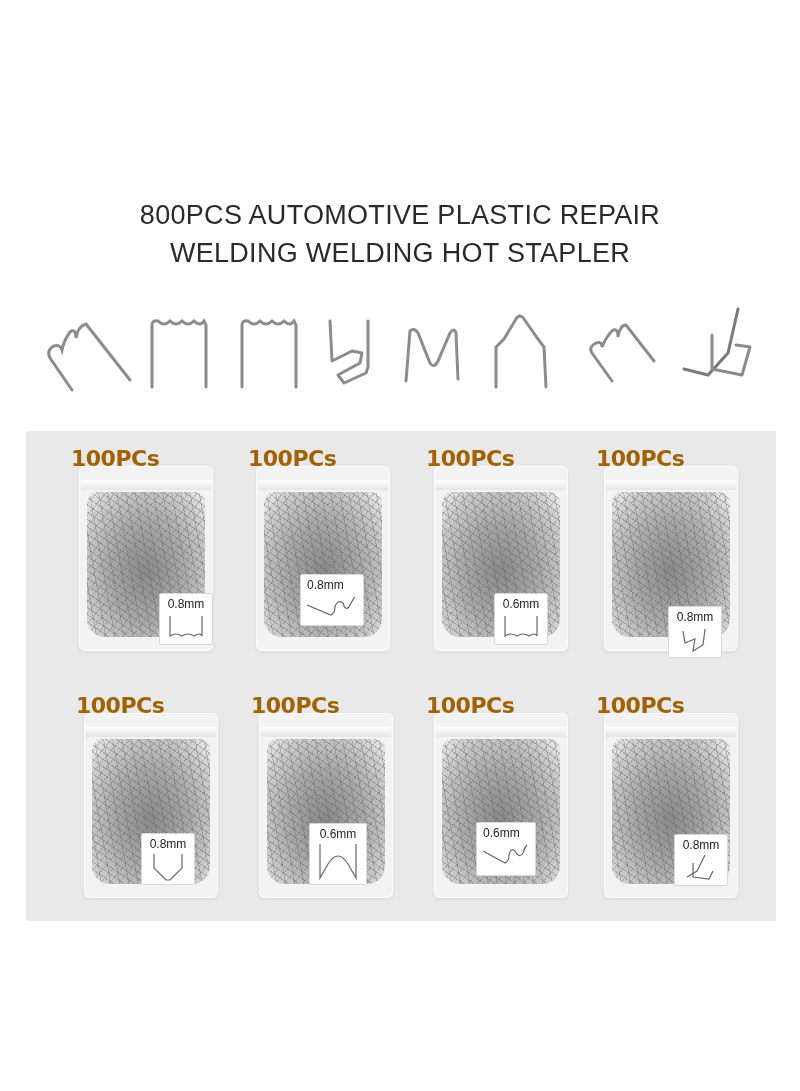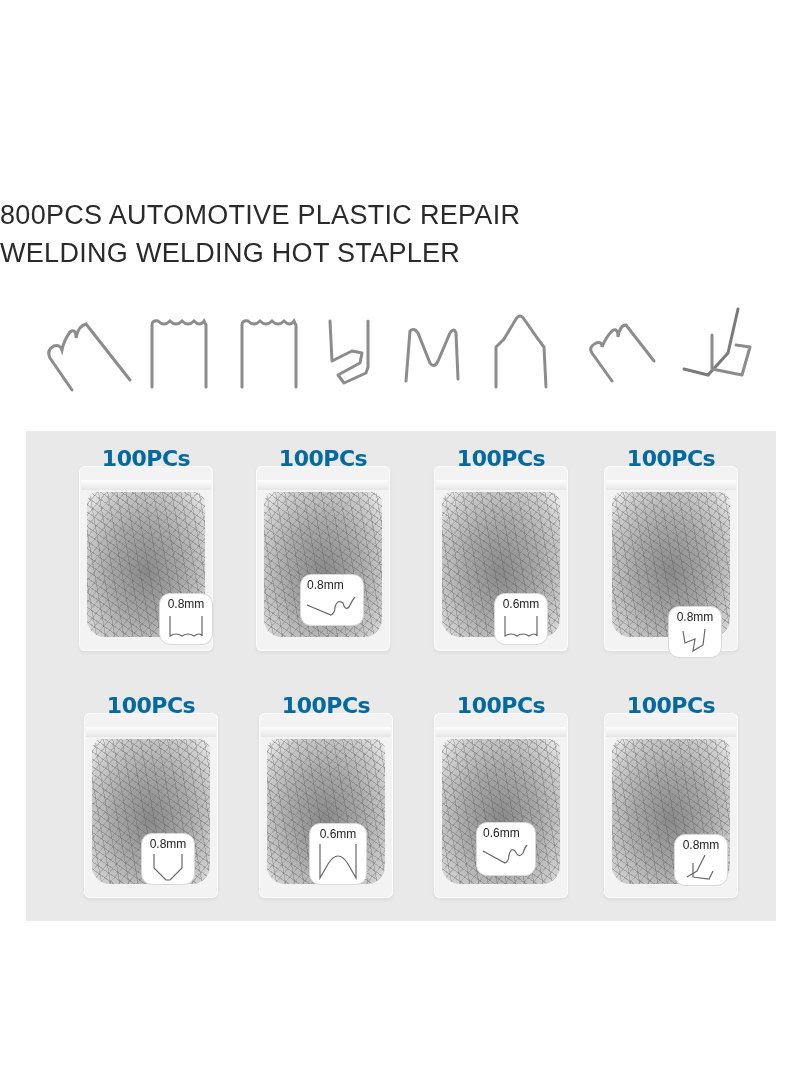--- a/index.html
+++ b/index.html
@@ -2,21 +2,21 @@
 <html><head>
   <meta charset="utf-8">
   <style>
     html, body { margin: 0; padding: 0; }
     body {
       width: 800px; height: 1091px; background: #ffffff; position: relative; overflow: hidden;
       font-family: "Liberation Sans", sans-serif;
     }
     .title {
       position: absolute; left: 0; width: 800px; top: 196px;
-      text-align: left; color: #2a2a2a; font-size: 27px; line-height: 38px;
+      text-align: center; color: #2a2a2a; font-size: 27px; line-height: 38px;
       letter-spacing: 0.3px; font-family: "Liberation Sans", "DejaVu Sans", sans-serif;
     }
     .staples-row { position: absolute; left: 0; top: 305px; width: 800px; height: 100px; }
     .staples-row svg { position: absolute; }
     .panel {
       position: absolute; left: 26px; top: 431px; width: 750px; height: 490px;
       background: #e9e9e9;
     }
     .bag {
       position: absolute; width: 150px; height: 205px;
@@ -34,27 +34,27 @@
     .bag-fill {
       position: absolute; left: 16px; right: 16px; top: 46px; bottom: 14px;
       border-radius: 10px 10px 18px 18px;
       background:
         repeating-linear-gradient(35deg, rgba(90,90,90,0.35) 0 1px, transparent 1px 6px),
         repeating-linear-gradient(-50deg, rgba(120,120,120,0.35) 0 1px, transparent 1px 7px),
         repeating-linear-gradient(80deg, rgba(70,70,70,0.25) 0 1px, transparent 1px 9px),
         radial-gradient(ellipse at 50% 55%, #8a8a8a 0%, #a9a9a9 45%, #cfcfcf 80%, rgba(230,230,230,0) 100%);
     }
     .bag-count {
-      position: absolute; left: 0; right: 0; top: 0; text-align: center;
-      color: #0369a1; font-size: 22px; font-weight: bold;
+      position: absolute; left: 0; right: 0; top: 0; text-align: left;
+      color: #a16207; font-size: 22px; font-weight: bold;
       font-family: "DejaVu Sans", sans-serif; letter-spacing: -0.5px;
     }
     .bag-label {
       position: absolute; width: 52px; height: 50px; background: #ffffff;
-      border: 1px solid #d8d8d8; border-radius: 11px;
+      border: 1px solid #d8d8d8; border-radius: 2px;
     }
     .bag-label .size {
       position: absolute; left: 0; right: 0; top: 3px; text-align: center;
       color: #222; font-size: 12px; font-family: "Liberation Sans", sans-serif;
     }
     .bag-label svg { position: absolute; left: 4px; top: 18px; }
   </style>
 </head>
 <body>
 

